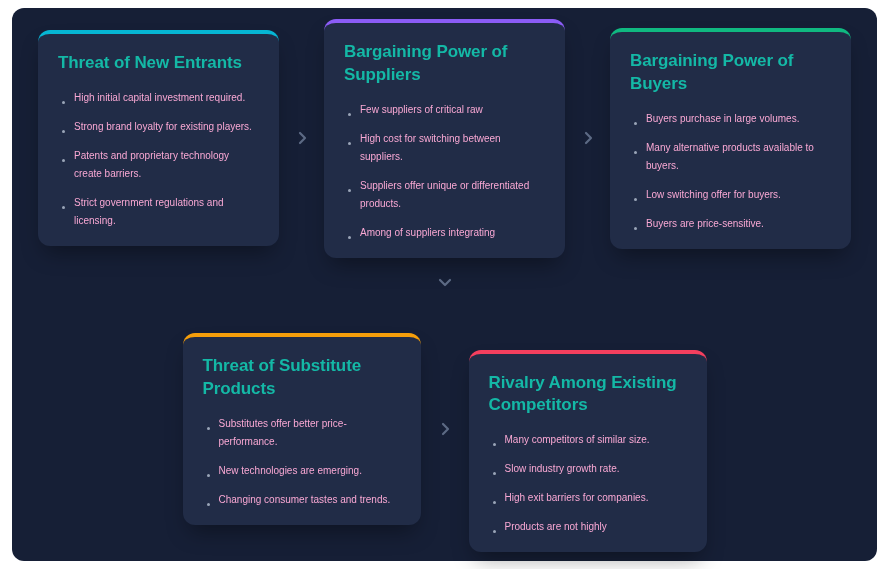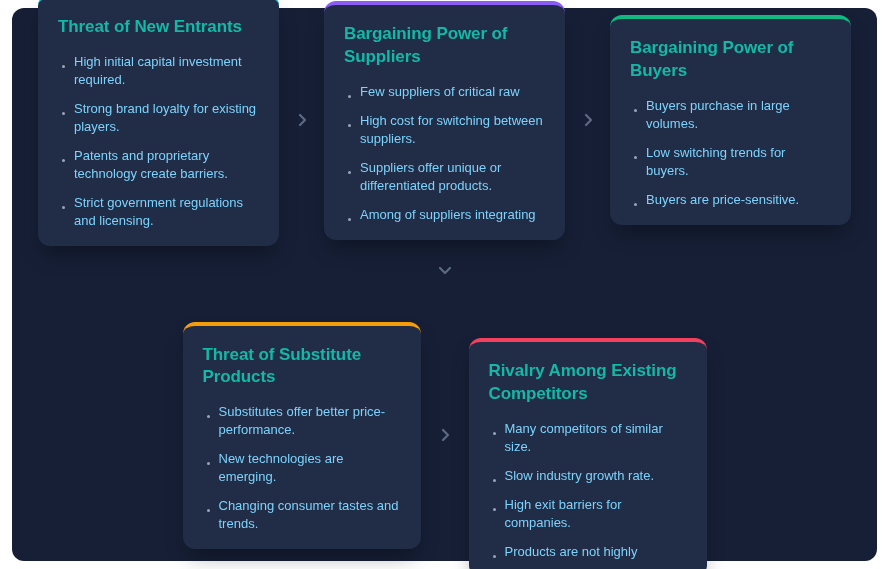--- a/index.html
+++ b/index.html
@@ -43,22 +43,22 @@
     letter-spacing: -0.1px;
     margin: 0 0 14px 0;
   }
   .card ul {
     list-style: none;
     margin: 0;
     padding: 0;
   }
   .card li {
     position: relative;
-    color: #7dd3fc;
-    font-size: 13px;
+    color: #f9a8d4;
+    font-size: 10px;
     line-height: 18px;
     padding-left: 16px;
     margin-bottom: 11px;
   }
   .card li:last-child { margin-bottom: 0; }
   .card li::before {
     content: "";
     position: absolute;
     left: 4px;
     top: 12px;
@@ -119,21 +119,22 @@
     <div class="connector">
       <svg class="chev" width="18" height="18" viewBox="0 0 18 18">
         <path d="M7 4 L12 9 L7 14" fill="none" stroke="#5c6a84" stroke-width="2.2" stroke-linecap="round" stroke-linejoin="round"></path>
       </svg>
     </div>
 
     <div class="card" style="border-top-color: rgb(16, 185, 129);">
       <h2>Bargaining Power of Buyers</h2>
       <ul>
         <li>Buyers purchase in large volumes.</li>
-        <li>Low switching trends for buyers.</li>
+        <li>Many alternative products available to buyers.</li>
+        <li>Low switching offer for buyers.</li>
         <li>Buyers are price-sensitive.</li>
       </ul>
     </div>
 
   </div>
 
   <div class="connector-down">
     <svg class="chev" width="18" height="18" viewBox="0 0 18 18">
       <path d="M4 7 L9 12 L14 7" fill="none" stroke="#5c6a84" stroke-width="2.2" stroke-linecap="round" stroke-linejoin="round"></path>
     </svg>

